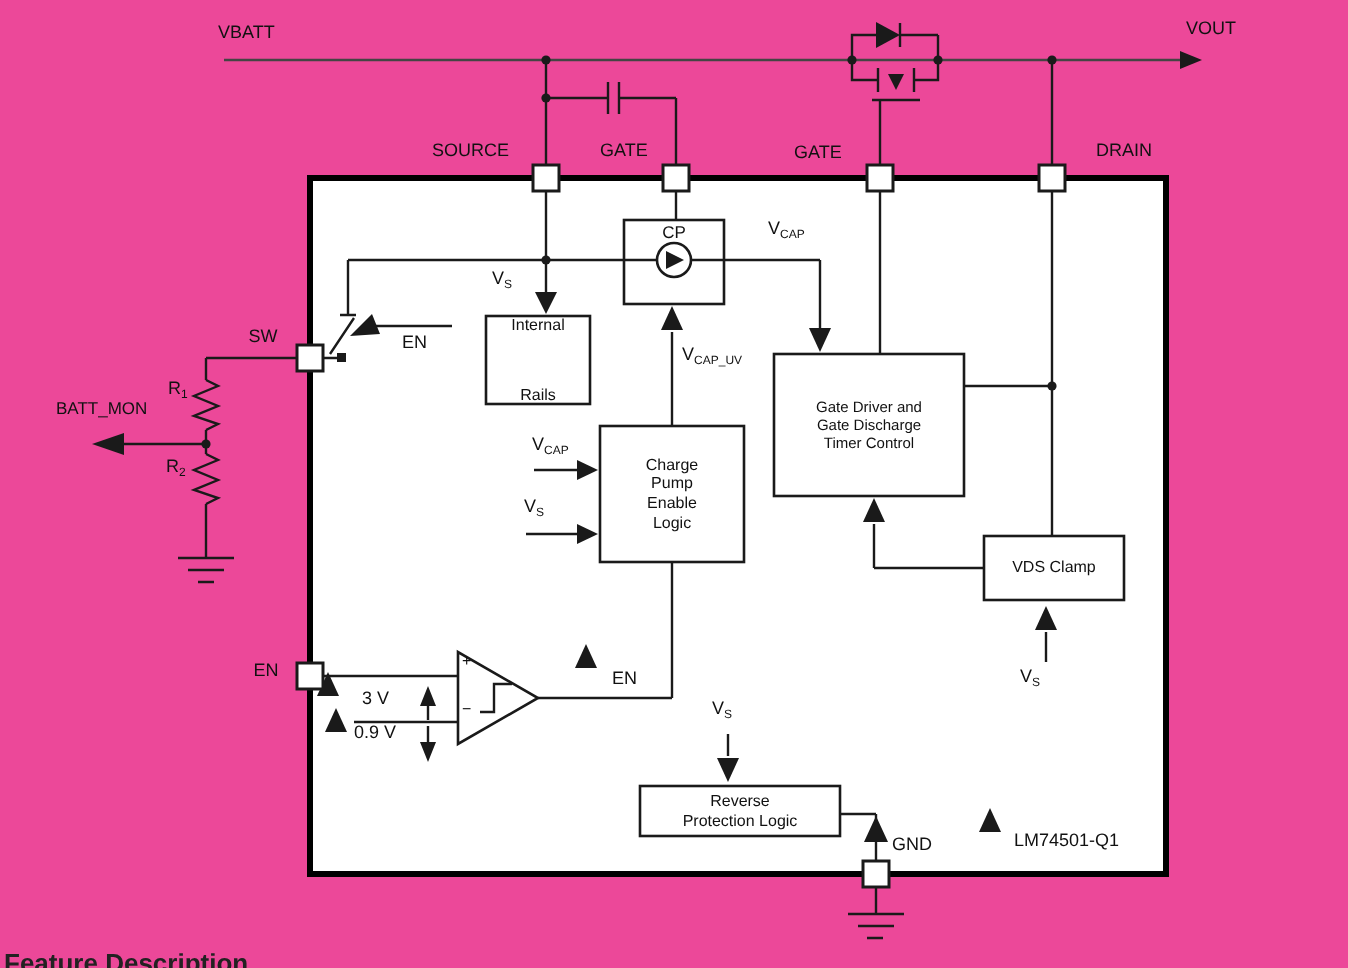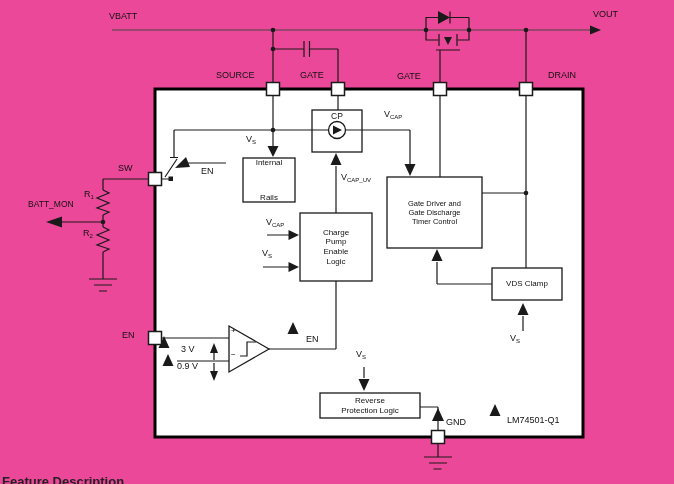--- a/index.html
+++ b/index.html
@@ -9,21 +9,21 @@
   }
   svg{position:absolute;left:0;top:0;}
   .lbl{position:absolute;font-size:9px;line-height:1.1;white-space:nowrap;color:#111;}
   .lbl.small{font-size:8.5px;}
   .sig sub{font-size:6px;vertical-align:-2px;}
   .blk{
     position:absolute;display:flex;flex-direction:column;align-items:center;
     justify-content:center;text-align:center;font-size:8px;line-height:1.22;color:#111;
   }
   .cp-lbl{position:absolute;text-align:center;font-size:8.5px;}
-  .right{text-align:left;}
+  .right{text-align:center;}
   .footer-clip{
     position:absolute;left:2px;top:474px;height:10px;overflow:hidden;
     font-size:13px;font-weight:bold;color:#222;
   }
 </style>
 </head>
 <body>
 
 <div class="stage">
 

